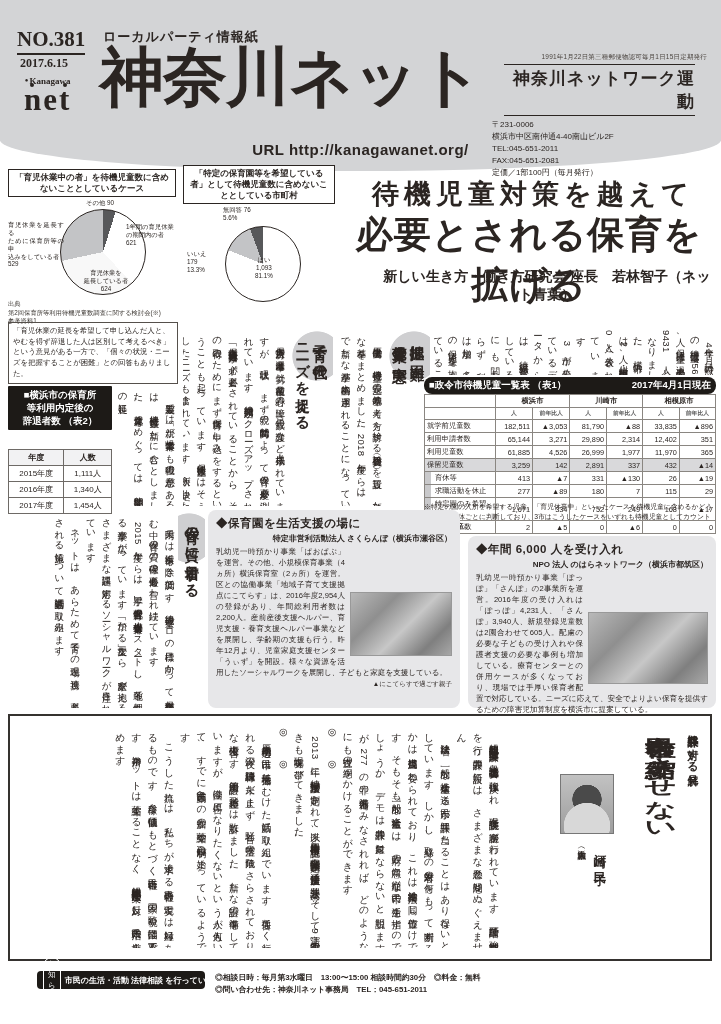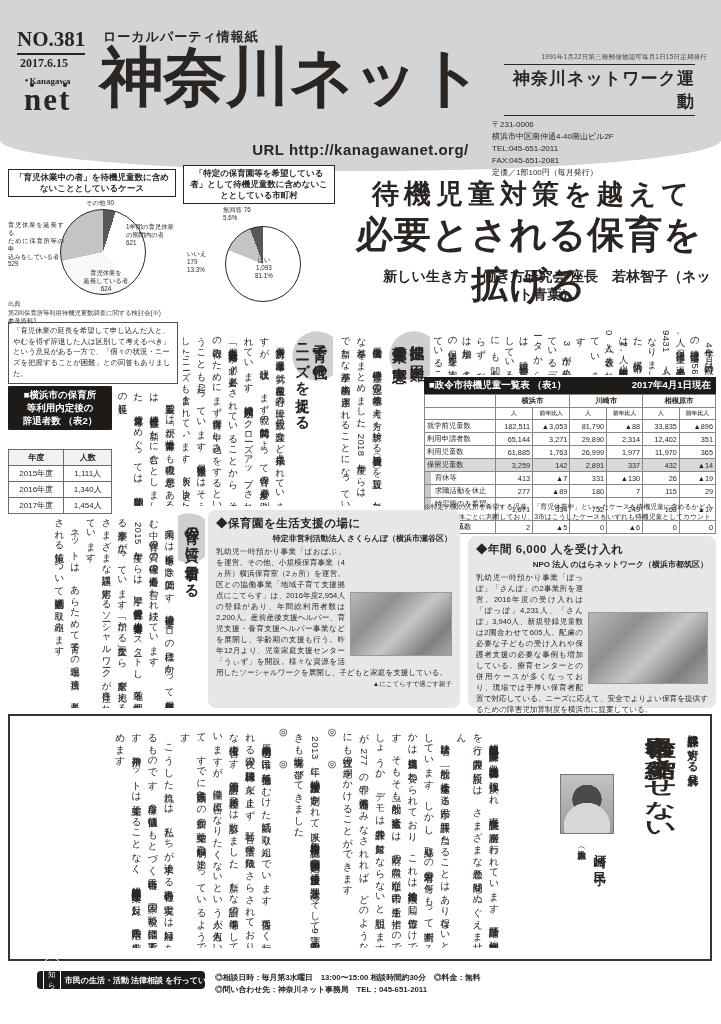--- a/index.html
+++ b/index.html
@@ -65,21 +65,21 @@
         background:radial-gradient(circle 25px at calc(100% - 16px) 26px,#cfcfd1 97%,transparent 100%) no-repeat;}
   .stripA{left:424px;top:330px;width:292px;height:45px;line-height:1.5;}
   .stripC{left:336px;top:330px;width:94px;height:176px;}
   .stripD{left:244px;top:330px;width:89px;height:176px;}
   .stripE{left:183px;top:330px;width:58px;height:176px;}
   .stripH{left:116px;top:386px;width:62px;height:120px;}
   .stripG{left:8px;top:512px;width:197px;height:196px;}
   
   .t1-bar{position:absolute;left:424px;top:377px;width:292px;background:#1d1a17;color:#fff;
         font-size:9.5px;font-weight:bold;padding:2px 5px;box-sizing:border-box;display:flex;
-        justify-content:space-between;}
+        justify-content:space-between;border-radius:8px;}
   .t1{position:absolute;left:424px;top:394px;width:292px;border-collapse:collapse;font-size:7.3px;}
   .t1 td,.t1 th{border:1px solid #8a8681;padding:1px 2px;}
   .t1 th{font-weight:bold;text-align:center;background:#fff;}
   .t1 .sub{font-size:5.8px;color:#555;}
   .t1 .lbl{text-align:left;width:70px;}
   .t1 .ind{padding-left:10px;background:
         linear-gradient(#c9c9cb,#c9c9cb) no-repeat left/6px 100%;}
   .t1 .num{text-align:right;width:34px;}
   .t1 tr.shaded td{background:#d9d9db;}
   .t1-note{position:absolute;left:424px;top:502px;width:292px;font-size:6.8px;line-height:1.4;}
@@ -273,21 +273,21 @@
           <td class="num">65,144</td>
           <td class="num">3,271</td>
           <td class="num">29,890</td>
           <td class="num">2,314</td>
           <td class="num">12,402</td>
           <td class="num">351</td>
         </tr>
         <tr>
           <td class="lbl">利用児童数</td>
           <td class="num">61,885</td>
-          <td class="num">1,763</td>
+          <td class="num">4,526</td>
           <td class="num">26,999</td>
           <td class="num">1,977</td>
           <td class="num">11,970</td>
           <td class="num">365</td>
         </tr>
         <tr class="shaded">
           <td class="lbl">保留児童数</td>
           <td class="num">3,259</td>
           <td class="num">142</td>
           <td class="num">2,891</td>

